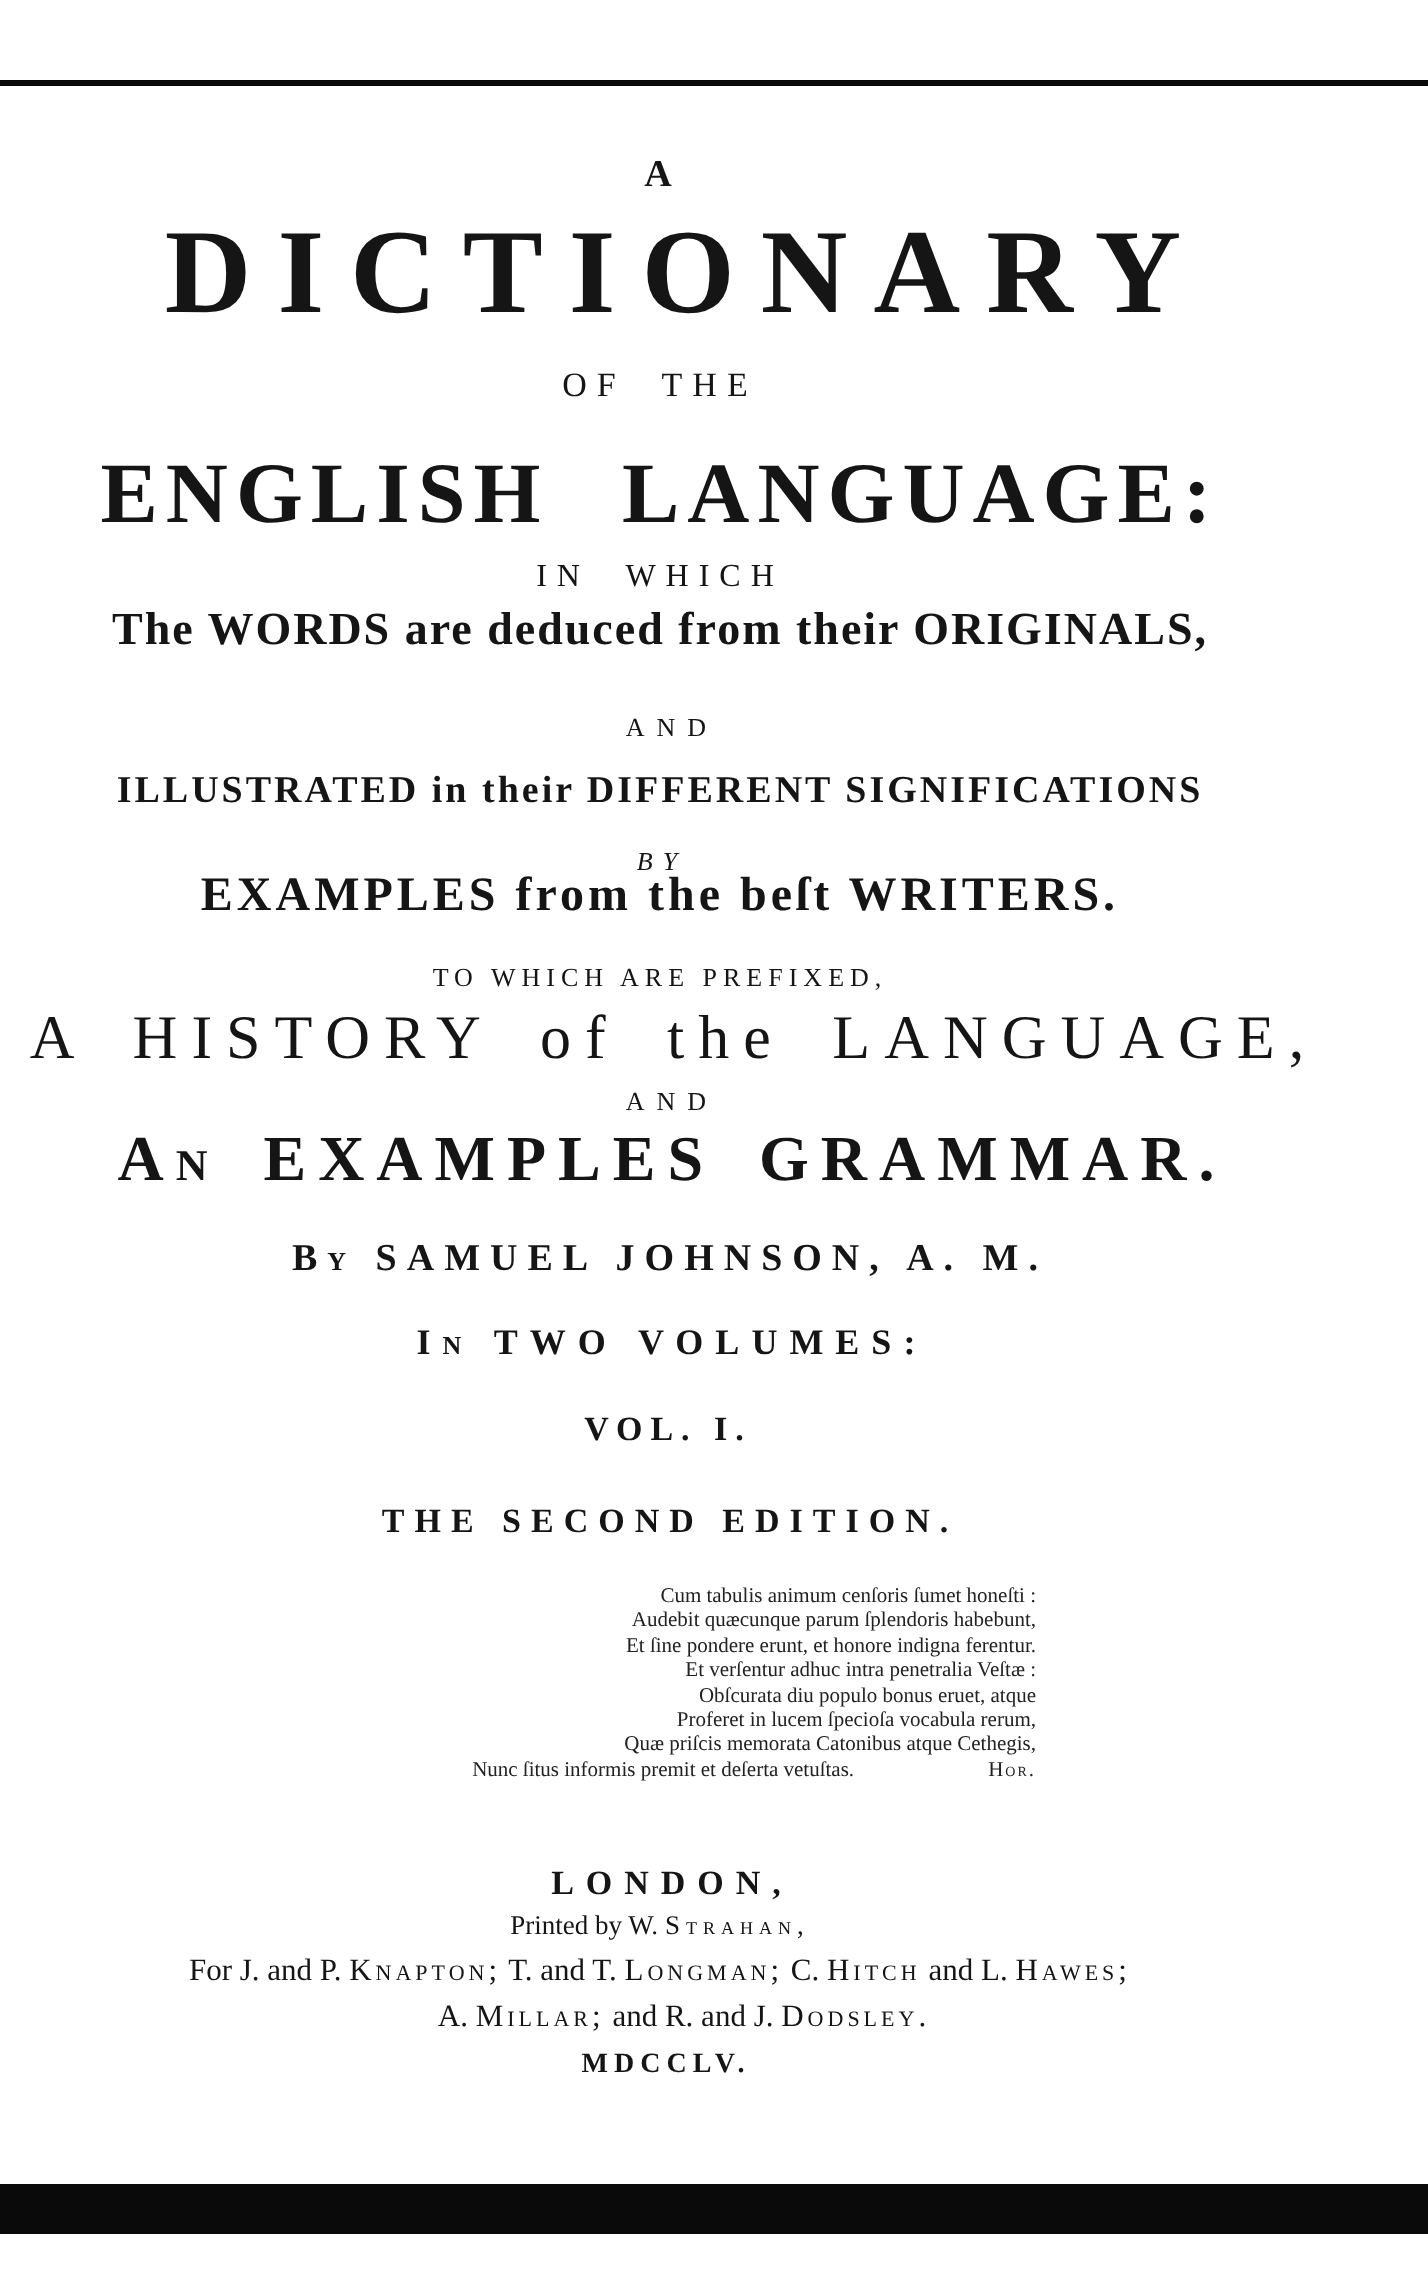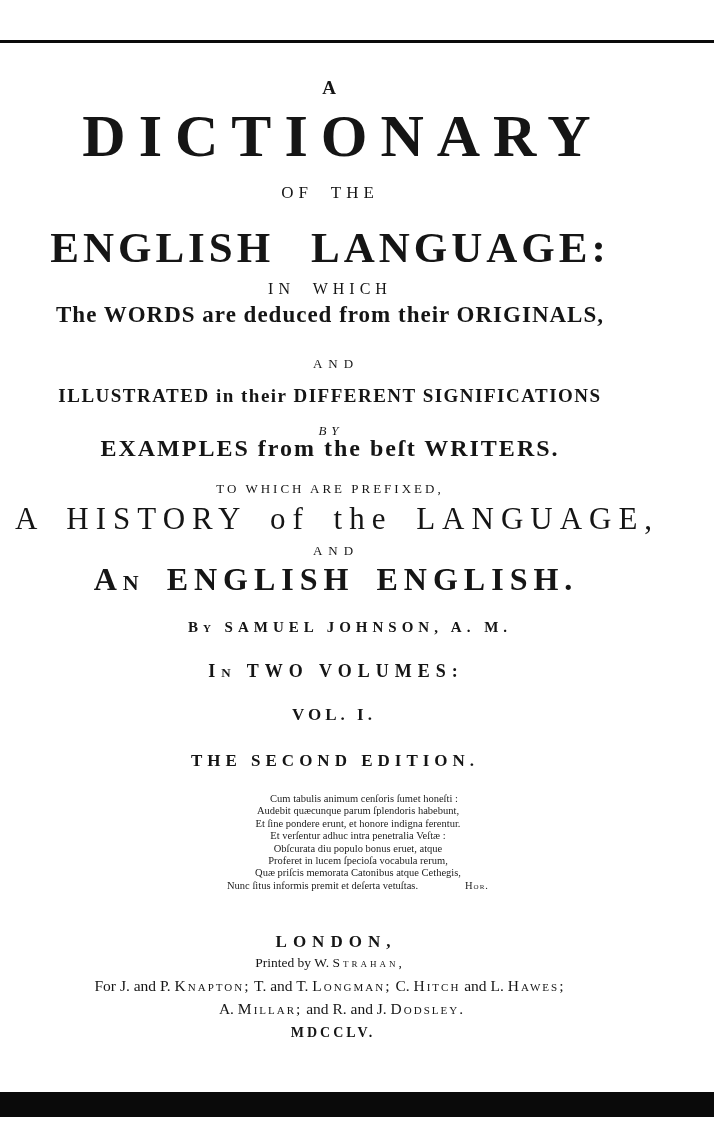--- a/index.html
+++ b/index.html
@@ -24,32 +24,32 @@
   #in-which     {top:281px; font-size:16px; letter-spacing:5px; word-spacing:9px;}
   #line-words   {top:303px; font-size:23px; letter-spacing:1px; font-weight:bold;}
   #and-1        {top:357px; font-size:13px; letter-spacing:6px; padding-left:6px;}
   #line-illus   {top:386px; font-size:19px; letter-spacing:1.5px; font-weight:bold;}
   #by-label     {top:424px; font-size:13px; letter-spacing:5px; padding-left:1px;font-style:italic;}
   #line-examples{top:436px; font-size:24px; letter-spacing:2px; font-weight:bold;}
   #prefixed     {top:482px; font-size:13px; letter-spacing:3px;}
   #line-history {top:503px; font-size:31px; letter-spacing:7px; word-spacing:9px; padding-left:7px; font-weight:normal;}
   #and-2        {top:544px; font-size:13px; letter-spacing:6px; padding-left:6px;}
   #line-grammar {top:563px; font-size:32px; letter-spacing:6px; word-spacing:8px; padding-left:6px; font-weight:bold;}
-  #author-line  {top:620px; font-size:15px; letter-spacing:5px; padding-left:20px; font-weight:bold;}
+  #author-line  {top:620px; font-size:19px; letter-spacing:5px; padding-left:5px; font-weight:bold;}
   #volumes-line {top:662px; font-size:18px; letter-spacing:6px; padding-left:6px; font-weight:bold;}
   #vol-line     {top:706px; font-size:17px; letter-spacing:4px; padding-left:4px; font-weight:bold;}
   #edition-line {top:752px; font-size:17px; letter-spacing:5px; padding-left:5px; font-weight:bold;}
 
   #epigraph{
     position:absolute;left:198px;top:793px;width:320px;
     font-size:10.5px;line-height:12.4px;color:#222;
-    text-align:center;white-space:nowrap;
+    text-align:right;white-space:nowrap;
   }
   #epigraph .v0{text-indent:12px;}
-  #epigraph .attr{margin-left:47px;font-variant:small-caps;letter-spacing:1px;}
+  #epigraph .attr{margin-left:67px;font-variant:small-caps;letter-spacing:1px;}
 
   #london-line  {top:933px;  font-size:17px; letter-spacing:6px; padding-left:6px; font-weight:bold;}
   #printed-line {top:956px;  font-size:13.5px;}
   #printed-line .sc{letter-spacing:3px;}
   #sellers-1    {top:978px;  font-size:15.5px;}
   #sellers-2    {top:1001px; font-size:15.5px;padding-left:12px;}
   #sellers-1 .sc,#sellers-2 .sc{letter-spacing:2px;}
   #date-line    {top:1026px; font-size:14px; letter-spacing:3px; padding-left:3px; font-weight:bold;}
 
   .rule-top{
@@ -72,21 +72,21 @@
   <div class="l" id="subtitle">ENGLISH LANGUAGE:</div>
   <div class="l" id="in-which">IN WHICH</div>
   <div class="l" id="line-words">The WORDS are deduced from their ORIGINALS,</div>
   <div class="l" id="and-1">AND</div>
   <div class="l" id="line-illus">ILLUSTRATED in their DIFFERENT SIGNIFICATIONS</div>
   <div class="l" id="by-label">BY</div>
   <div class="l" id="line-examples">EXAMPLES from the beſt WRITERS.</div>
   <div class="l" id="prefixed">TO WHICH ARE PREFIXED,</div>
   <div class="l" id="line-history">A HISTORY of the LANGUAGE,</div>
   <div class="l" id="and-2">AND</div>
-  <div class="l sc" id="line-grammar">An ENGLISH ENGLISH.</div>
+  <div class="l sc" id="line-grammar">An EXAMPLES GRAMMAR.</div>
   <div class="l sc" id="author-line">By SAMUEL JOHNSON, A. M.</div>
   <div class="l sc" id="volumes-line">In TWO VOLUMES:</div>
   <div class="l" id="vol-line">VOL. I.</div>
   <div class="l" id="edition-line">THE SECOND EDITION.</div>
 
   <div id="epigraph">
     <div class="v0">Cum tabulis animum cenſoris ſumet honeſti :</div>
     <div>Audebit quæcunque parum ſplendoris habebunt,</div>
     <div>Et ſine pondere erunt, et honore indigna ferentur.</div>
     <div>Et verſentur adhuc intra penetralia Veſtæ :</div>

